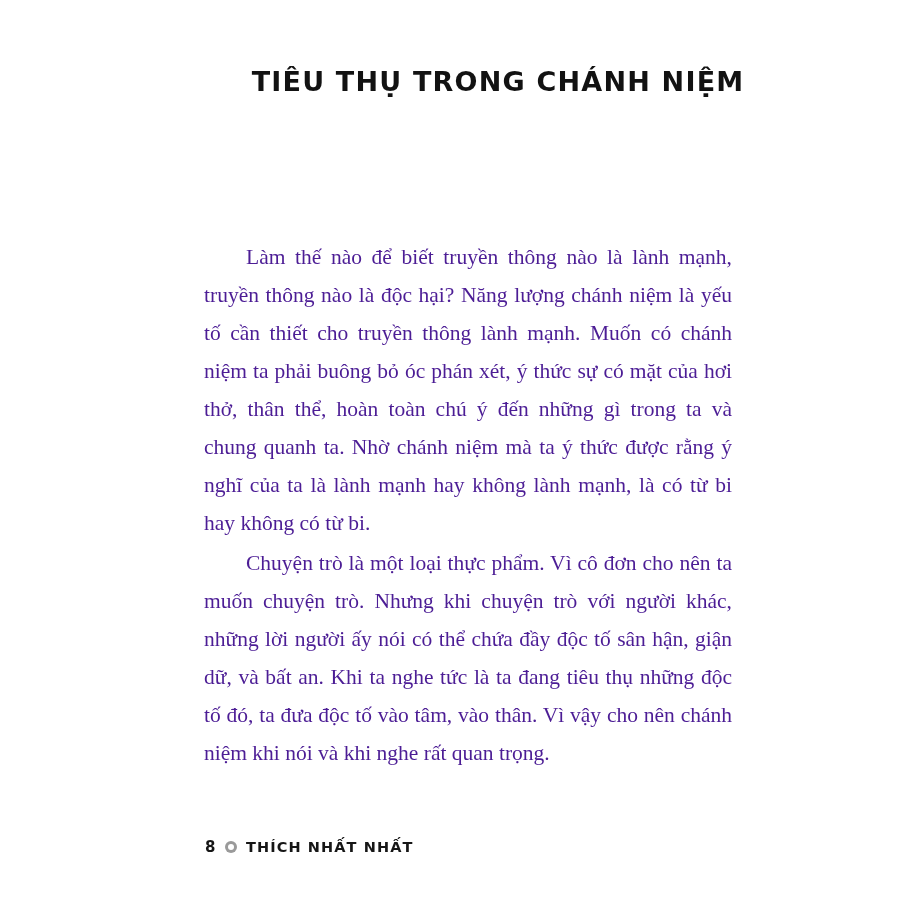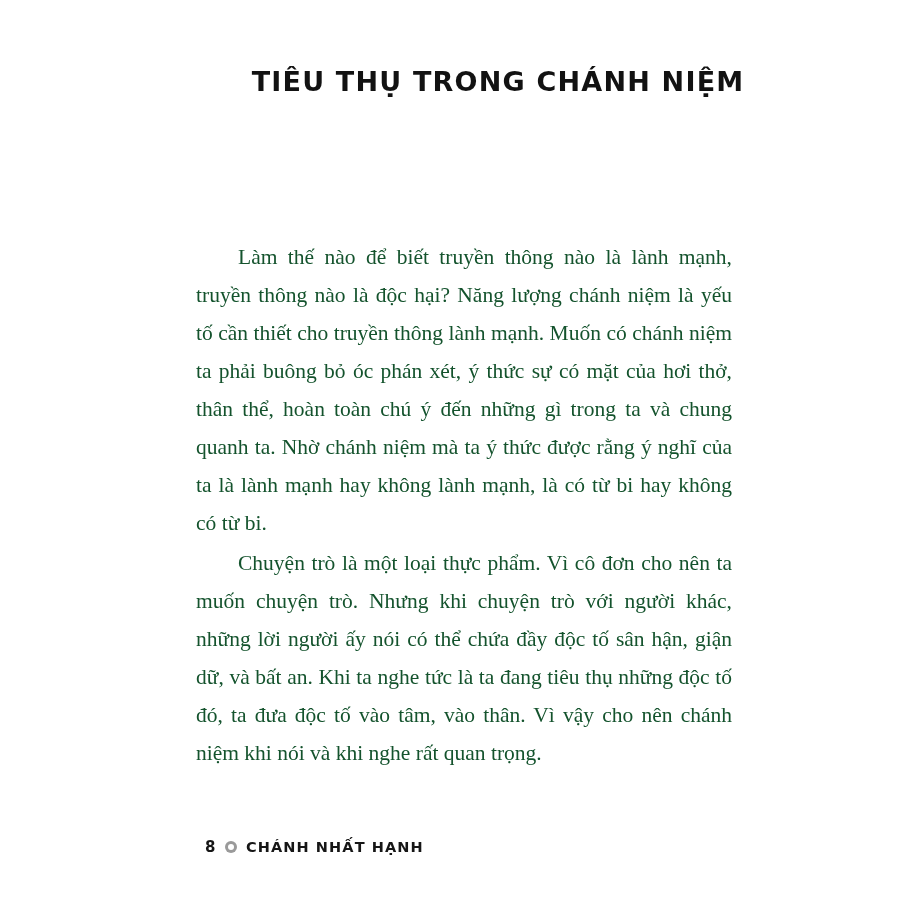--- a/index.html
+++ b/index.html
@@ -34,27 +34,27 @@
     white-space: nowrap;
     margin-left: 48px;
   }
   .body-text {
     position: absolute;
     top: 238px;
     left: 196px;
     width: 536px;
   }
   .body-text p {
-    margin: 0 0 2px 0;
+    margin: 0 0 2px 8px;
     font-family: "Liberation Serif", serif;
     font-size: 21.5px;
     line-height: 38px;
     text-align: justify;
     text-indent: 42px;
-    color: #14532d;
+    color: #4c1d95;
     hyphens: none;
   }
   .body-text p.last {
     margin-bottom: 0;
   }
   .footer {
     position: absolute;
     left: 205px;
     bottom: 44px;
     display: flex;
@@ -102,16 +102,16 @@
   <div class="chapter-title">TIÊU THỤ TRONG CHÁNH NIỆM</div>
 
   <div class="body-text">
     <p>Làm thế nào để biết truyền thông nào là lành mạnh, truyền thông nào là độc hại? Năng lượng chánh niệm là yếu tố cần thiết cho truyền thông lành mạnh. Muốn có chánh niệm ta phải buông bỏ óc phán xét, ý thức sự có mặt của hơi thở, thân thể, hoàn toàn chú ý đến những gì trong ta và chung quanh ta. Nhờ chánh niệm mà ta ý thức được rằng ý nghĩ của ta là lành mạnh hay không lành mạnh, là có từ bi hay không có từ bi.</p>
     <p>Chuyện trò là một loại thực phẩm. Vì cô đơn cho nên ta muốn chuyện trò. Nhưng khi chuyện trò với người khác, những lời người ấy nói có thể chứa đầy độc tố sân hận, giận dữ, và bất an. Khi ta nghe tức là ta đang tiêu thụ những độc tố đó, ta đưa độc tố vào tâm, vào thân. Vì vậy cho nên chánh niệm khi nói và khi nghe rất quan trọng.</p>
   </div>
 
   <div class="footer">
     <span class="page-number">8</span>
     <span class="ornament"></span>
-    <span class="author">CHÁNH NHẤT HẠNH</span>
+    <span class="author">THÍCH NHẤT NHẤT</span>
   </div>
 
 </div>
 
 </body></html>

